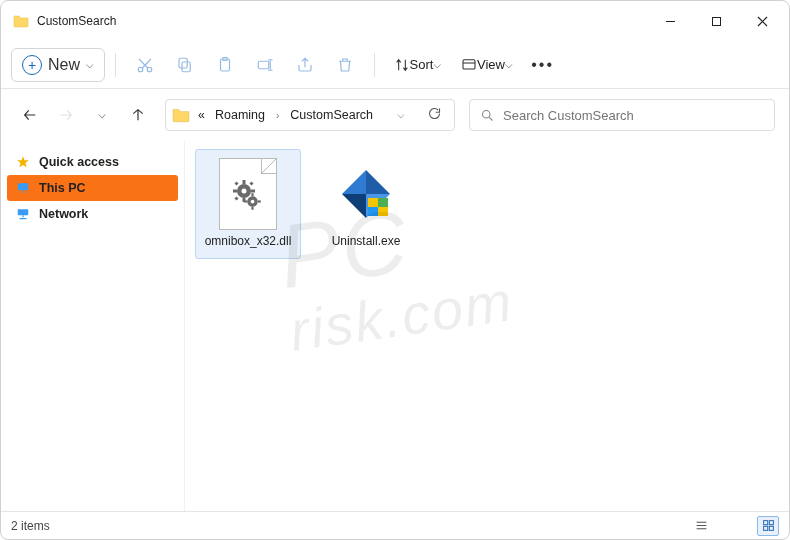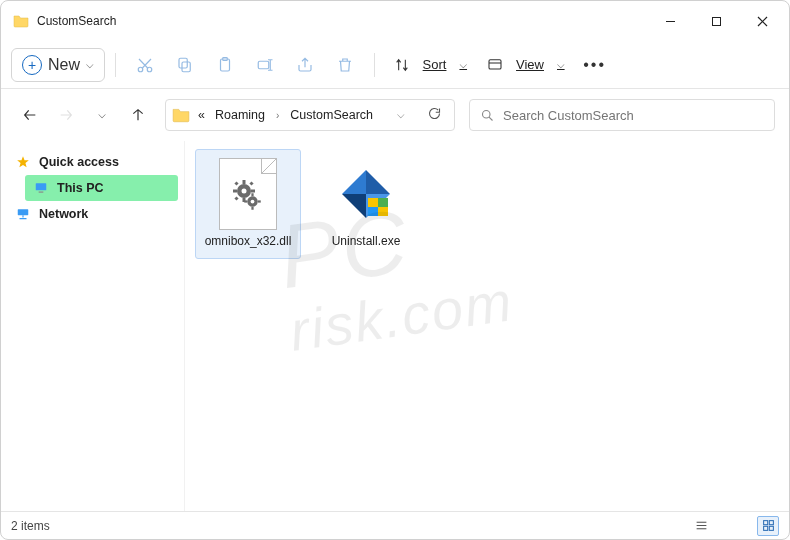--- a/index.html
+++ b/index.html
@@ -15,41 +15,41 @@
   .titlebar .win-btn svg { display: block; }
   
   
   .toolbar { height: 48px; display: flex; align-items: center; padding: 0 10px; border-bottom: 1px solid #e5e5e5; gap: 2px; }
   .tb-btn { height: 34px; display: flex; align-items: center; justify-content: center; border: 1px solid transparent; border-radius: 6px; padding: 0 8px; color: #1669c1; }
   .new-btn { border: 1px solid #d5d5d5; gap: 6px; padding: 0 10px; color: #333; }
   .new-btn .plus { width: 20px; height: 20px; border: 1.5px solid #1669c1; border-radius: 50%; display: flex; align-items: center; justify-content: center; color: #1669c1; font-size: 14px; line-height: 1; }
   .tb-sep { width: 1px; height: 24px; background: #e0e0e0; margin: 0 8px; }
   .icon-btn { width: 38px; }
   .disabled { opacity: 0.45; }
-  .sort-btn, .view-btn { gap: 13px; color: #222; font-size: 13px; text-decoration: underline; }
+  .sort-btn, .view-btn { gap: 0; color: #222; font-size: 13px; }
   .chev { font-size: 10px; color: #666; }
   
   
   .navrow { height: 52px; display: flex; align-items: center; padding: 0 14px; gap: 6px; }
   .nav-arrow { width: 30px; height: 30px; display: flex; align-items: center; justify-content: center; color: #333; border-radius: 4px; }
   .nav-arrow.disabled { color: #bbb; }
   .addr { flex: 1; height: 32px; border: 1px solid #ddd; border-radius: 4px; display: flex; align-items: center; padding: 0 6px; gap: 6px; margin: 0 8px 0 6px; max-width: 290px; }
   .addr .crumb { font-size: 12.5px; color: #222; padding: 2px 2px; }
   .addr .csep { color: #777; font-size: 10px; padding: 0 3px; }
   .addr .folder-mini { width: 18px; height: 18px; }
   .addr .refresh { margin-left: auto; color: #555; padding: 0 6px; }
   .addr .addrchev { color: #888; font-size: 10px; margin-left: 16px; }
   .searchbox { flex: 1; height: 32px; border: 1px solid #ddd; border-radius: 4px; display: flex; align-items: center; padding: 0 10px; gap: 8px; color: #888; max-width: 330px; }
   .searchbox input { border: none; outline: none; font-size: 13px; flex: 1; color: #0369a1; background: transparent; }
   
   
   .bodyarea { flex: 1; display: flex; overflow: hidden; }
   .sidebar { width: 184px; padding: 8px 6px; border-right: 1px solid #f1f1f1; font-weight: bold; }
   .side-item { height: 26px; display: flex; align-items: center; gap: 8px; padding: 0 8px; font-size: 12.5px; border-radius: 3px; color: #222; }
-  .side-item.selected { background: #86efac; margin-left: 18px; }
+  .side-item.selected { background: #f97316; }
   .side-ico { width: 16px; height: 16px; flex-shrink: 0; display: flex; align-items: center; justify-content: center; }
   
   .content { flex: 1; padding: 8px 10px; display: flex; align-content: flex-start; flex-wrap: wrap; gap: 12px; position: relative; }
   .file-item { width: 106px; height: 110px; border: 1px solid transparent; border-radius: 3px; padding: 6px 4px 4px; display: flex; flex-direction: column; align-items: center; justify-content: flex-start; }
   .file-item.selected { background: #e8f1fb; border-color: #bcd6f5; }
   .file-item .thumb { width: 64px; height: 76px; display: flex; align-items: center; justify-content: center; }
   .file-item .fname { font-size: 12px; text-align: center; color: #222; margin-top: 2px; word-break: break-word; }
   
   .dll-page { width: 58px; height: 72px; background: #fff; border: 1px solid #bbb; position: relative; }
   .dll-page::after { content: ""; position: absolute; top: 0; right: 0; width: 14px; height: 14px; background: linear-gradient(135deg, #fff 48%, #bbb 50%, #fff 52%); border-left: 1px solid #bbb; border-bottom: 1px solid #bbb; }

